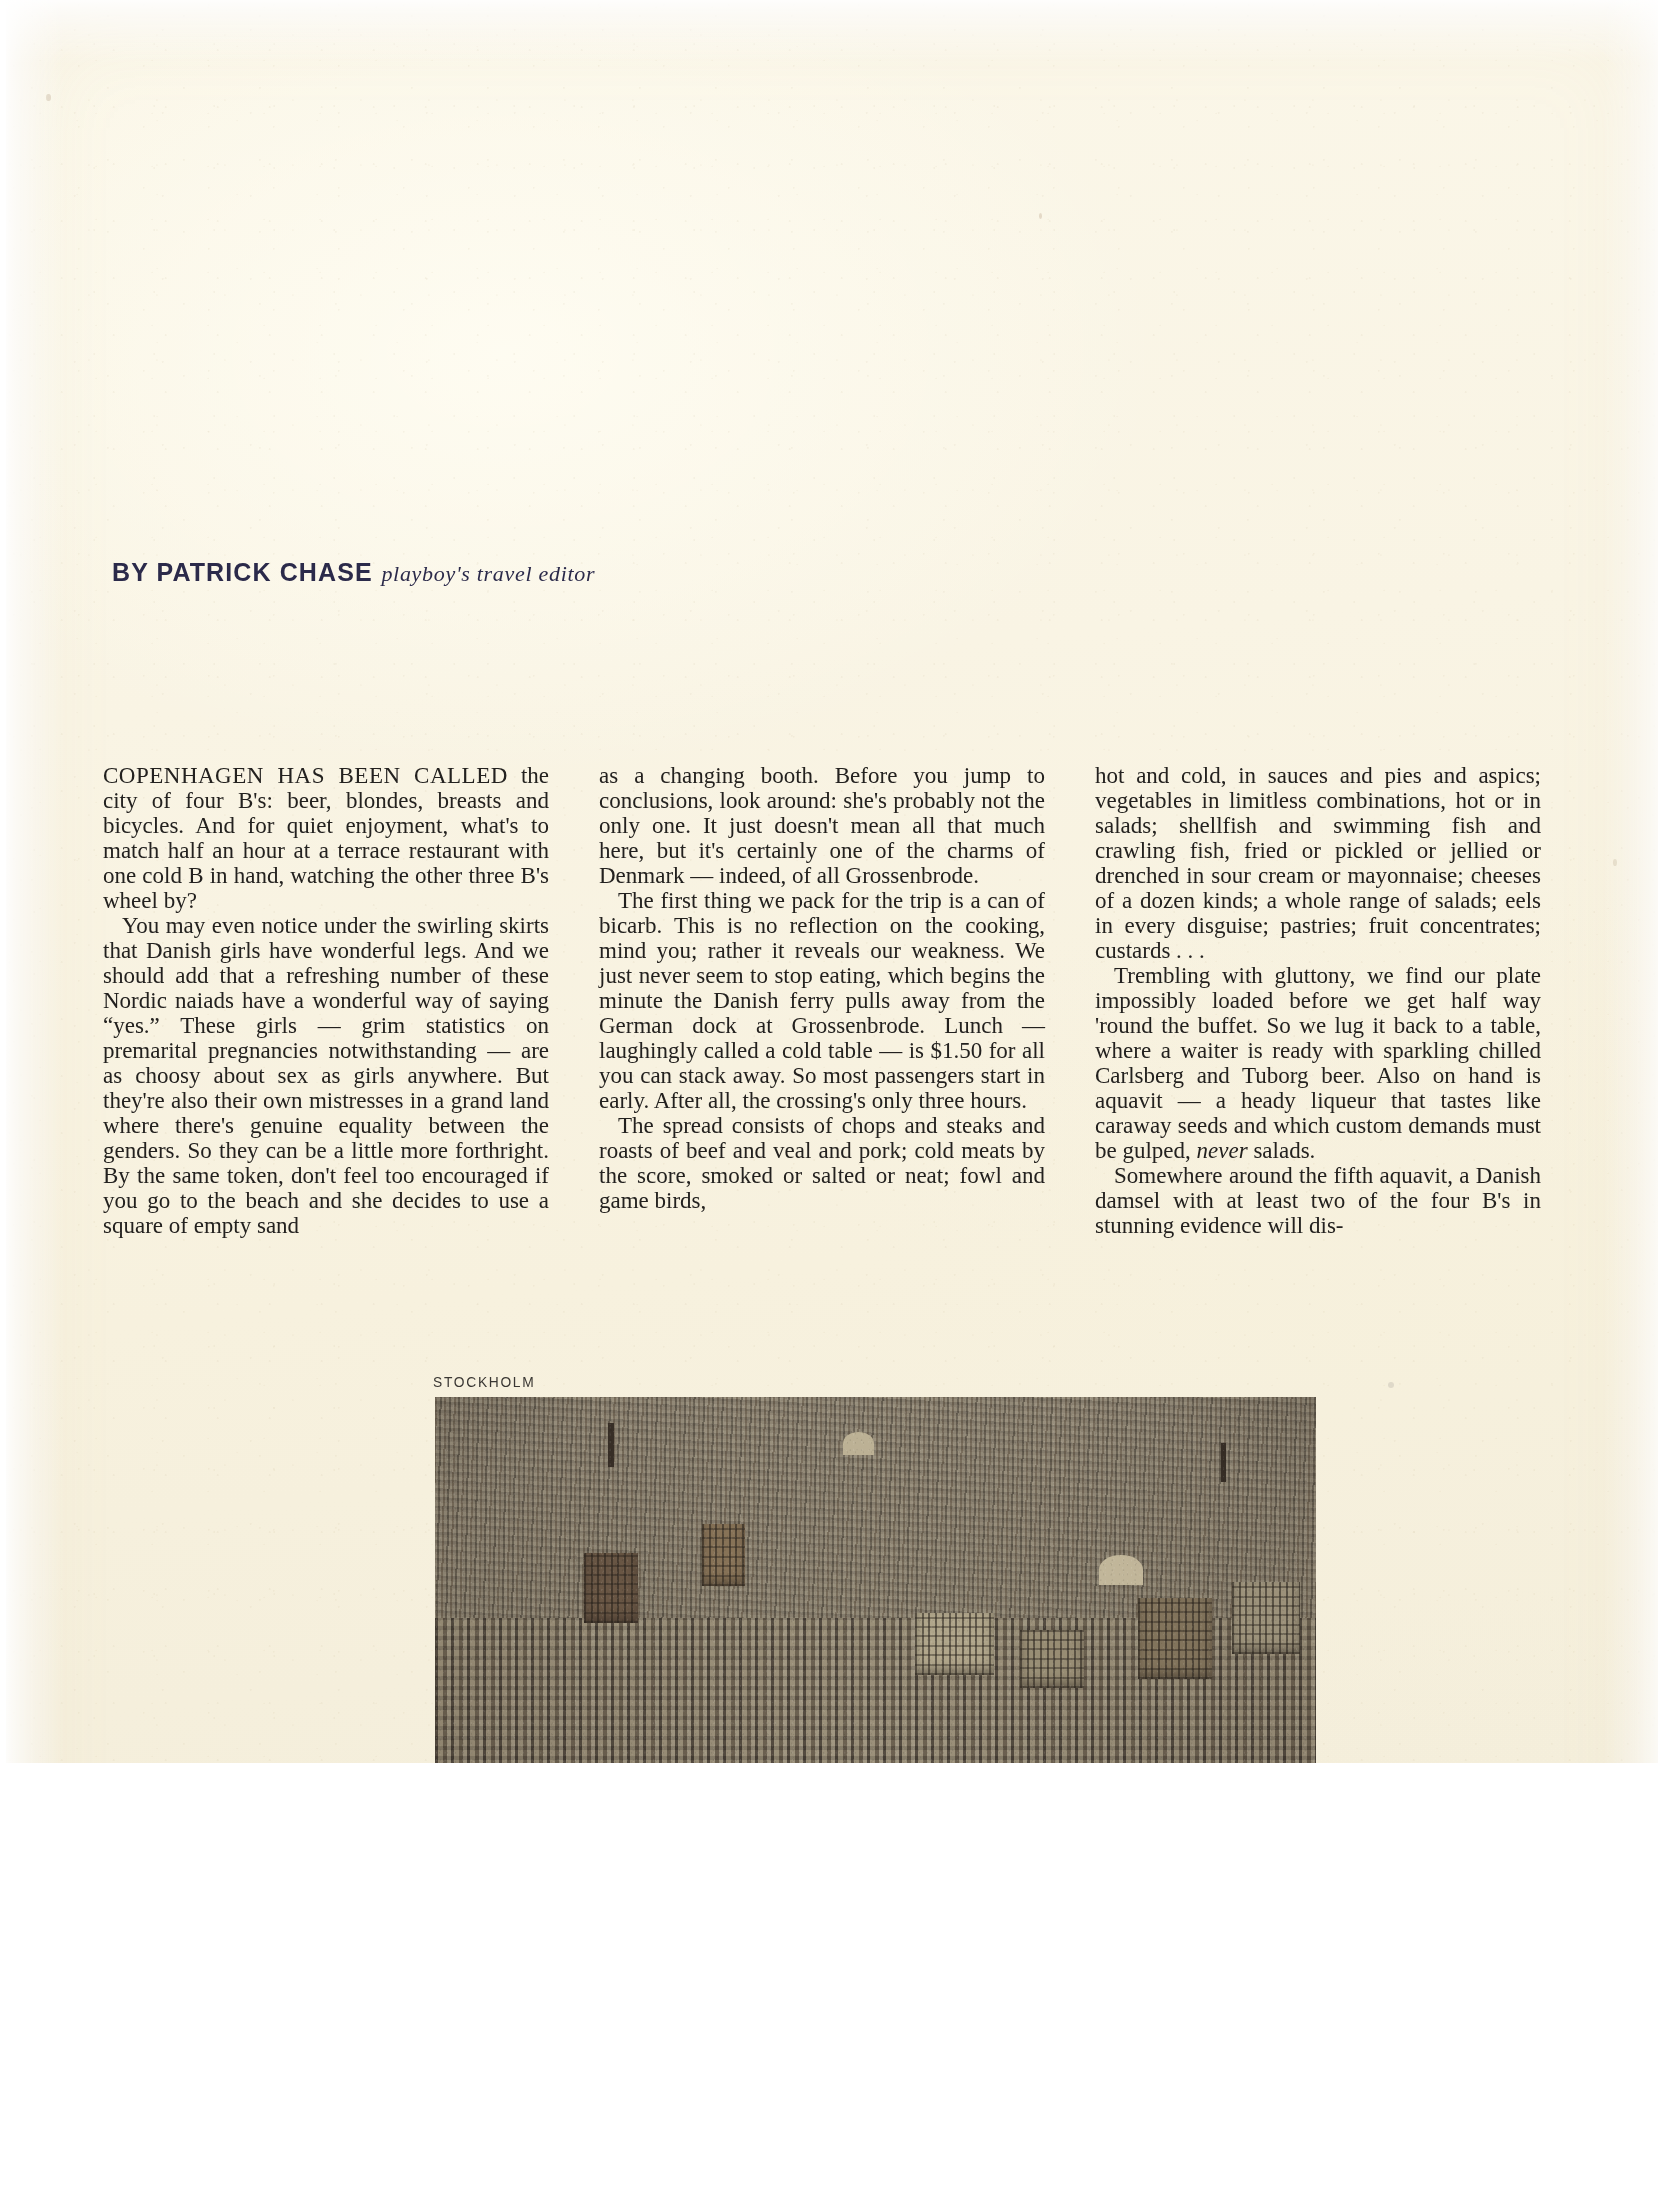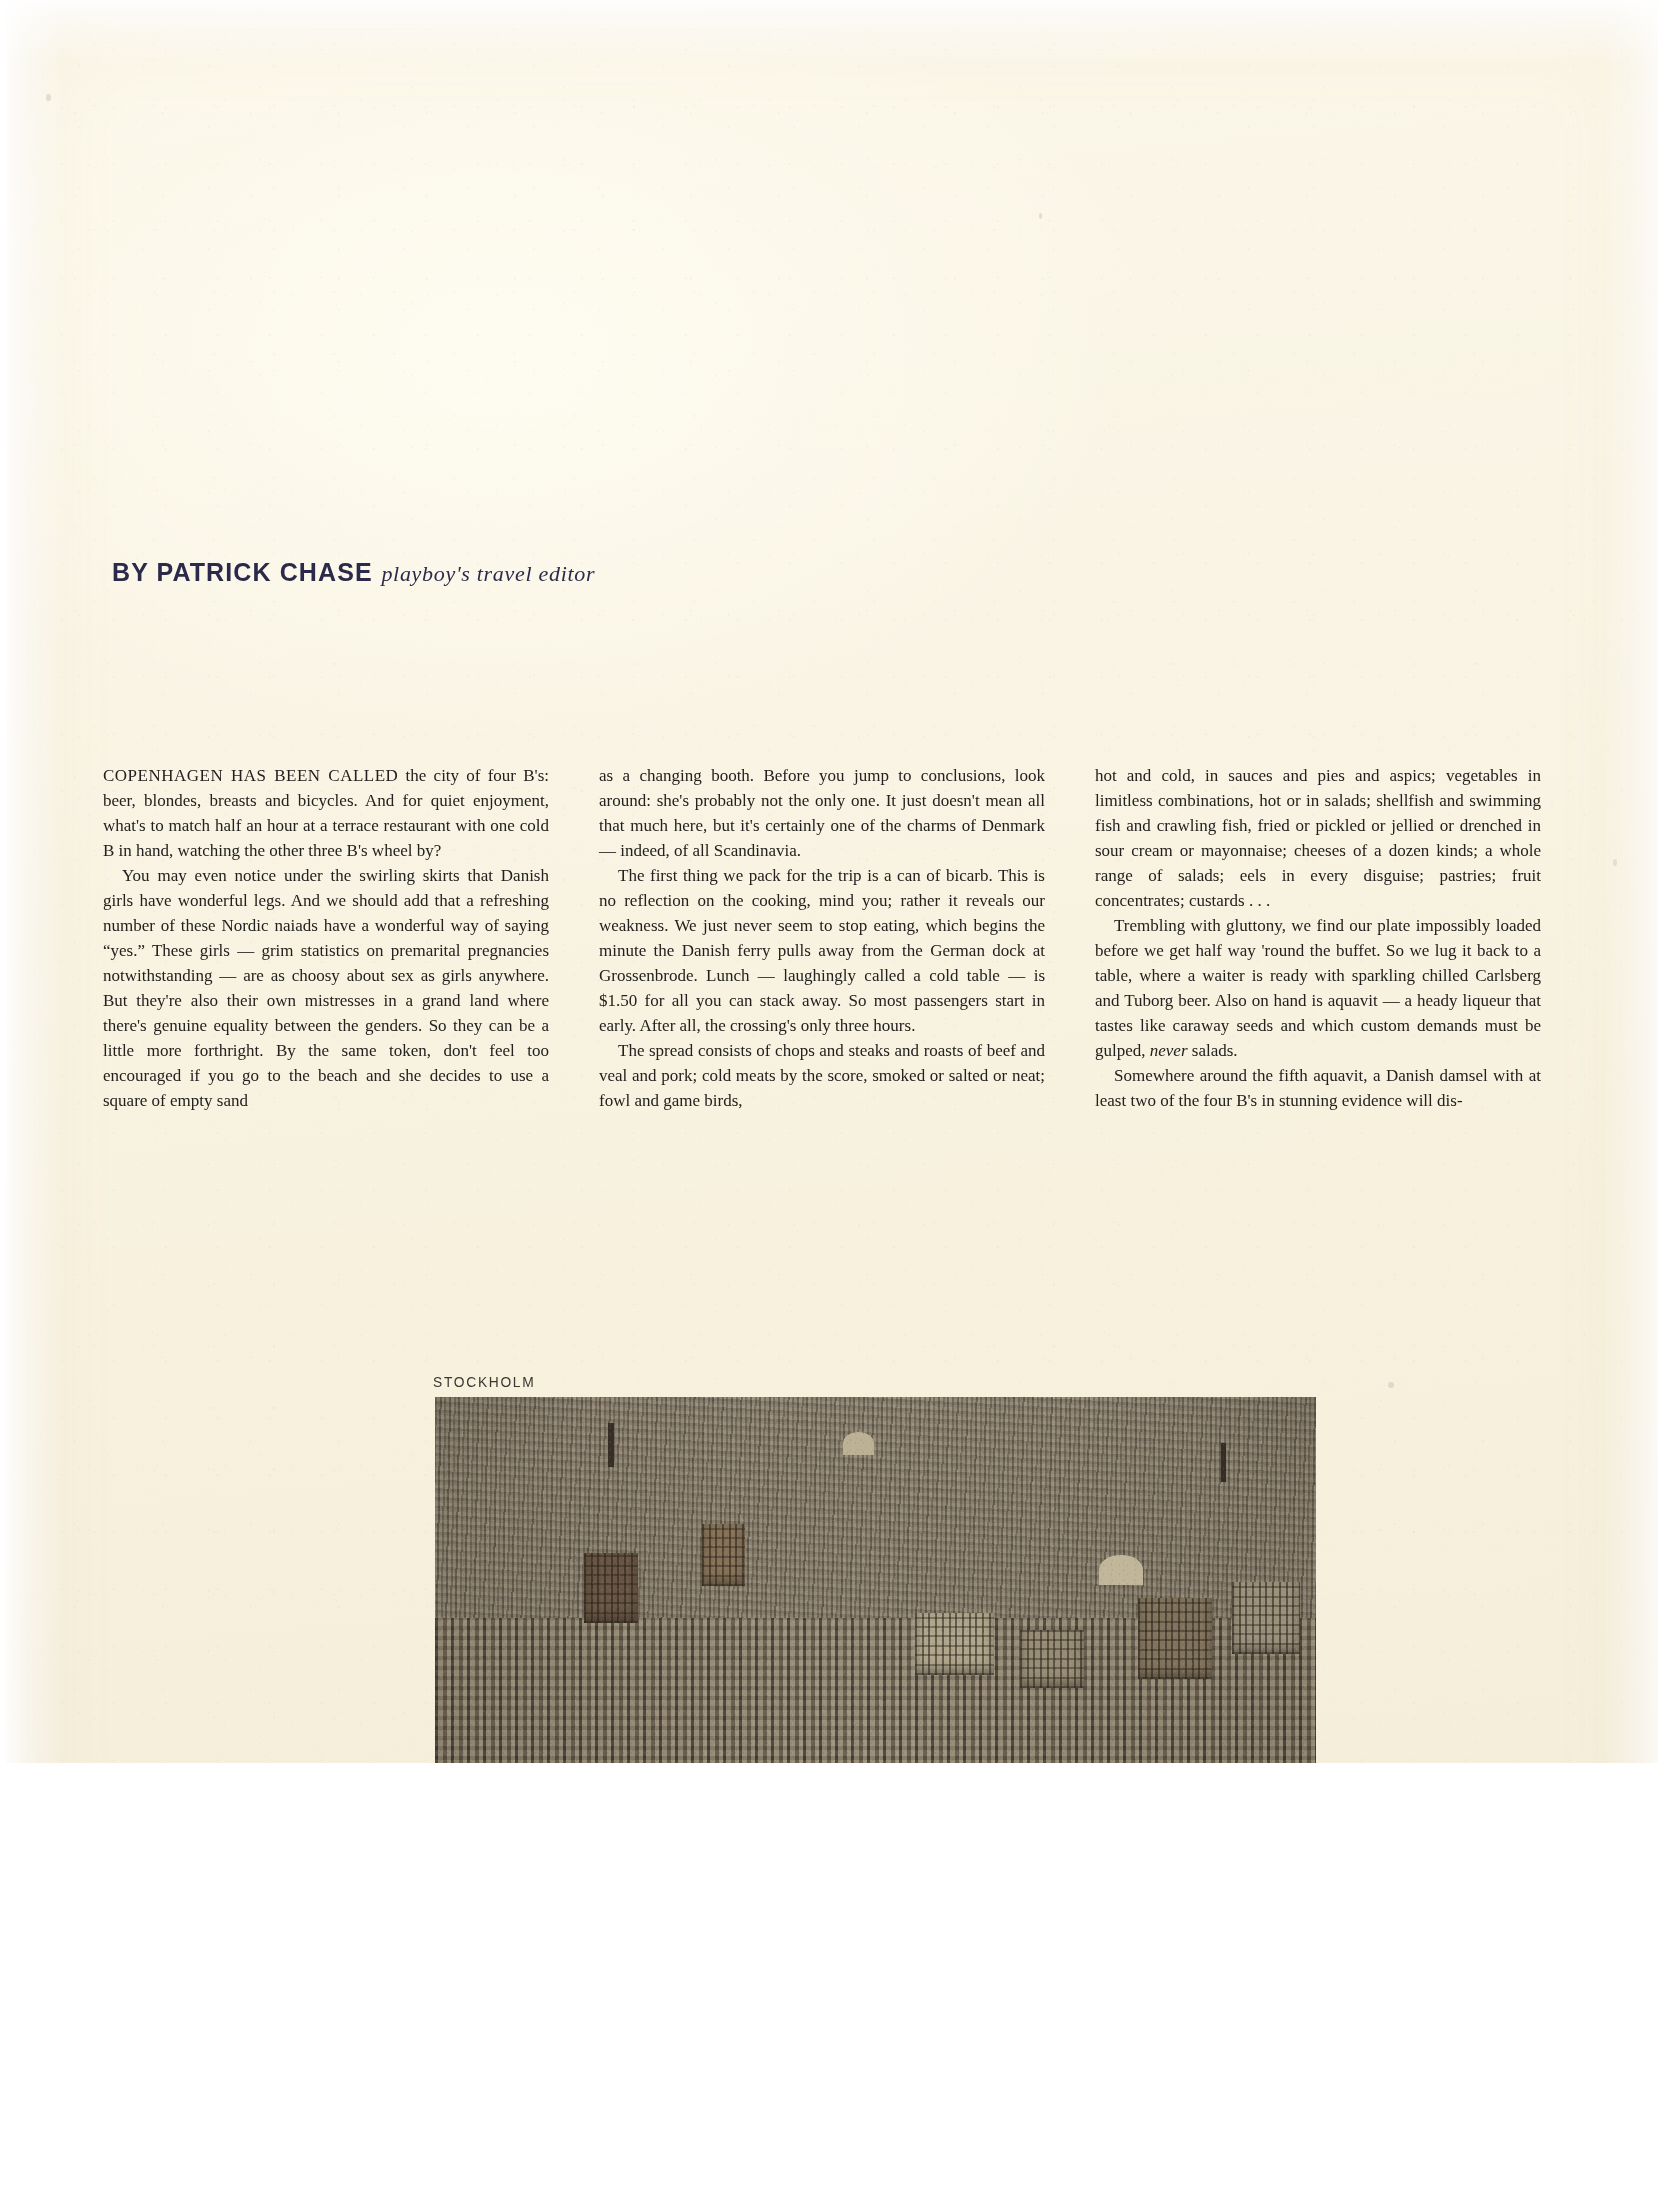--- a/index.html
+++ b/index.html
@@ -114,21 +114,21 @@
     position: absolute;
     left: 97px;
     top: 763px;
     width: 1439px;
     display: flex;
     gap: 50px;
   }
   .col {
     width: 446px;
     font-family: "Liberation Serif", serif;
-    font-size: 17px;
+    font-size: 23px;
     line-height: 25px;
     color: #23211f;
     text-align: justify;
     text-justify: inter-word;
     hyphens: none;
   }
   .col p {
     margin: 0;
     text-indent: 19px;
   }
@@ -344,21 +344,21 @@
   </div>
 
   <div class="cols">
 
     <div class="col">
       <p class="first"><span class="lead-caps">COPENHAGEN HAS BEEN CALLED</span><span> the city of four B's: beer, blondes, breasts and bicycles. And for quiet enjoyment, what's to match half an hour at a terrace restaurant with one cold B in hand, watching the other three B's wheel by?</span></p>
       <p><span>You may even notice under the swirling skirts that Danish girls have wonderful legs. And we should add that a refreshing number of these Nordic naiads have a wonderful way of saying “yes.” These girls — grim statistics on premarital pregnancies notwithstanding — are as choosy about sex as girls anywhere. But they're also their own mistresses in a grand land where there's genuine equality between the genders. So they can be a little more forthright. By the same token, don't feel too encouraged if you go to the beach and she decides to use a square of empty sand</span></p>
     </div>
 
     <div class="col">
-      <p class="first"><span>as a changing booth. Before you jump to conclusions, look around: she's probably not the only one. It just doesn't mean all that much here, but it's certainly one of the charms of Denmark — indeed, of all Scandinavia.</span></p>
+      <p class="first"><span>as a changing booth. Before you jump to conclusions, look around: she's probably not the only one. It just doesn't mean all that much here, but it's certainly one of the charms of Denmark — indeed, of all Grossenbrode.</span></p>
       <p><span>The first thing we pack for the trip is a can of bicarb. This is no reflection on the cooking, mind you; rather it reveals our weakness. We just never seem to stop eating, which begins the minute the Danish ferry pulls away from the German dock at Grossenbrode. Lunch — laughingly called a cold table — is $1.50 for all you can stack away. So most passengers start in early. After all, the crossing's only three hours.</span></p>
       <p><span>The spread consists of chops and steaks and roasts of beef and veal and pork; cold meats by the score, smoked or salted or neat; fowl and game birds,</span></p>
     </div>
 
     <div class="col">
       <p class="first"><span>hot and cold, in sauces and pies and aspics; vegetables in limitless combinations, hot or in salads; shellfish and swimming fish and crawling fish, fried or pickled or jellied or drenched in sour cream or mayonnaise; cheeses of a dozen kinds; a whole range of salads; eels in every disguise; pastries; fruit concentrates; custards . . .</span></p>
       <p><span>Trembling with gluttony, we find our plate impossibly loaded before we get half way 'round the buffet. So we lug it back to a table, where a waiter is ready with sparkling chilled Carlsberg and Tuborg beer. Also on hand is aquavit — a heady liqueur that tastes like caraway seeds and which custom demands must be gulped, </span><em class="ital">never</em><span> salads.</span></p>
       <p><span>Somewhere around the fifth aquavit, a Danish damsel with at least two of the four B's in stunning evidence will dis-</span></p>
     </div>
 

